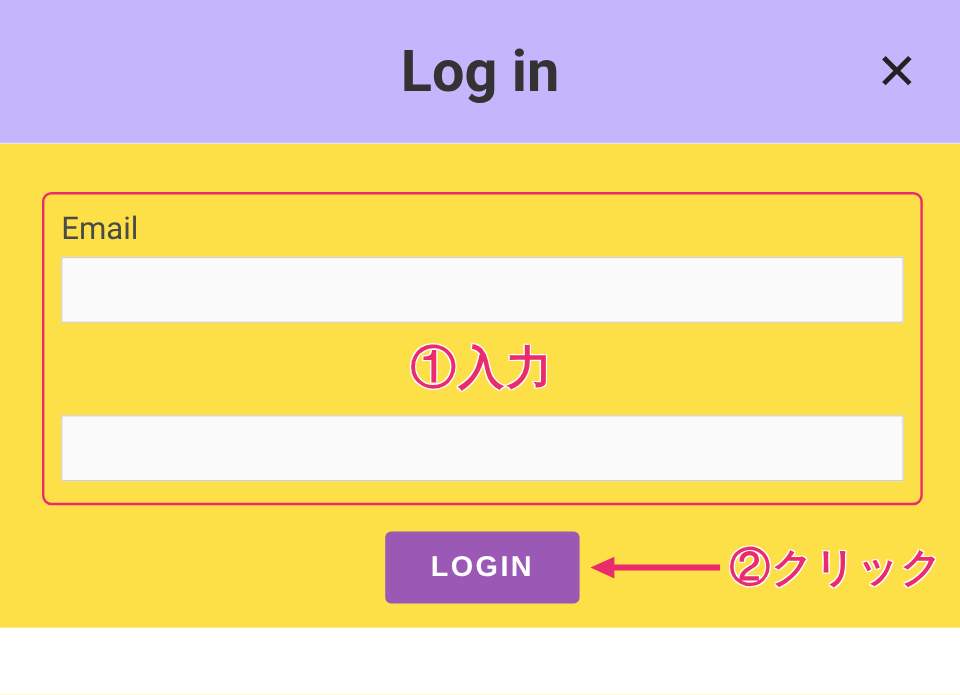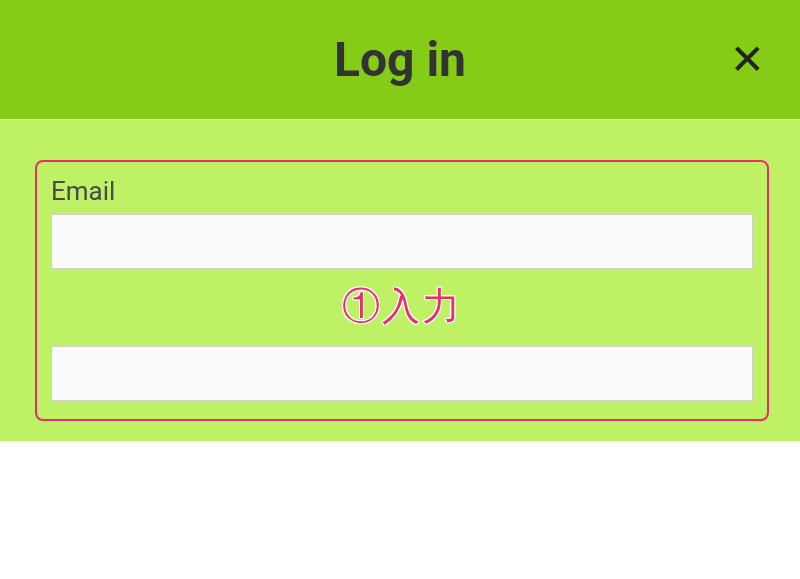--- a/index.html
+++ b/index.html
@@ -13,21 +13,21 @@
       width: 800px;
       height: 579px;
       overflow: hidden;
       position: relative;
     }
     .modal-header {
       display: flex;
       align-items: center;
       justify-content: center;
       height: 120px;
-      background: #84cc16;
+      background: #c4b5fd;
       border-bottom: 1px solid #e8e8e8;
       position: relative;
     }
     .modal-title {
       font-size: 48px;
       font-weight: 700;
       color: #333;
     }
     .close-button {
       position: absolute;
@@ -37,21 +37,21 @@
       cursor: pointer;
       font-size: 42px;
       line-height: 1;
       color: #222;
       font-weight: 300;
       background: none;
       border: none;
     }
     .modal-body {
       padding: 40px 31px 20px 35px;
-      background: #bef264;
+      background: #fde047;
     }
     .form-highlight {
       border: 2.5px solid #ea2c6d;
       border-radius: 8px;
       padding: 14px 14px 18px 14px;
       position: relative;
     }
     .form-group {
       margin-bottom: 10px;
     }
@@ -84,21 +84,21 @@
       background: #fafafa;
       font-size: 20px;
       padding: 0 12px;
     }
     .annotation-1 {
       text-align: center;
       margin: 12px 0 14px 0;
     }
     .annotation-1 span.outline {
       font-size: 38px;
-      font-weight: 400;
+      font-weight: 700;
       color: #ea2c6d;
       -webkit-text-stroke: 1px #fff;
       paint-order: stroke fill;
       text-shadow:
         -1px -1px 0 #fff,
          1px -1px 0 #fff,
         -1px  1px 0 #fff,
          1px  1px 0 #fff;
       letter-spacing: 2px;
     }
@@ -168,14 +168,24 @@
     <div class="annotation-1">
       <span class="outline">①入力</span>
     </div>
 
     <div class="form-group" style="margin-bottom:0;">
       <input type="password" class="form-input" value="" style="">
     </div>
 
   </div>
 
+  <div class="login-row">
+    <button class="login-button">LOGIN</button>
+    <div class="arrow-wrap">
+      <svg width="110" height="24" viewBox="0 0 110 24">
+        <line x1="108" y1="12" x2="12" y2="12" stroke="#ea2c6d" stroke-width="5"></line>
+        <polygon points="0,12 20,3 20,21" fill="#ea2c6d"></polygon>
+      </svg>
+      <span class="annotation-2">②クリック</span>
+    </div>
+  </div>
 
 </div>
 
 </body></html>

